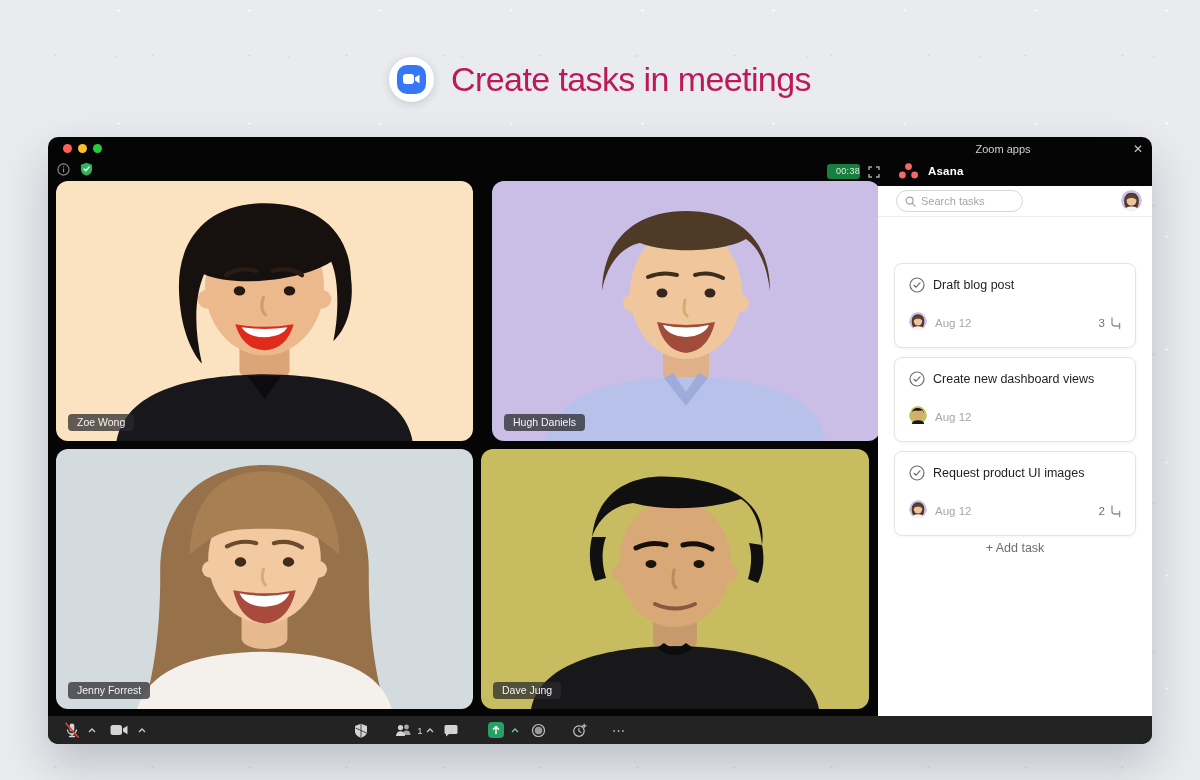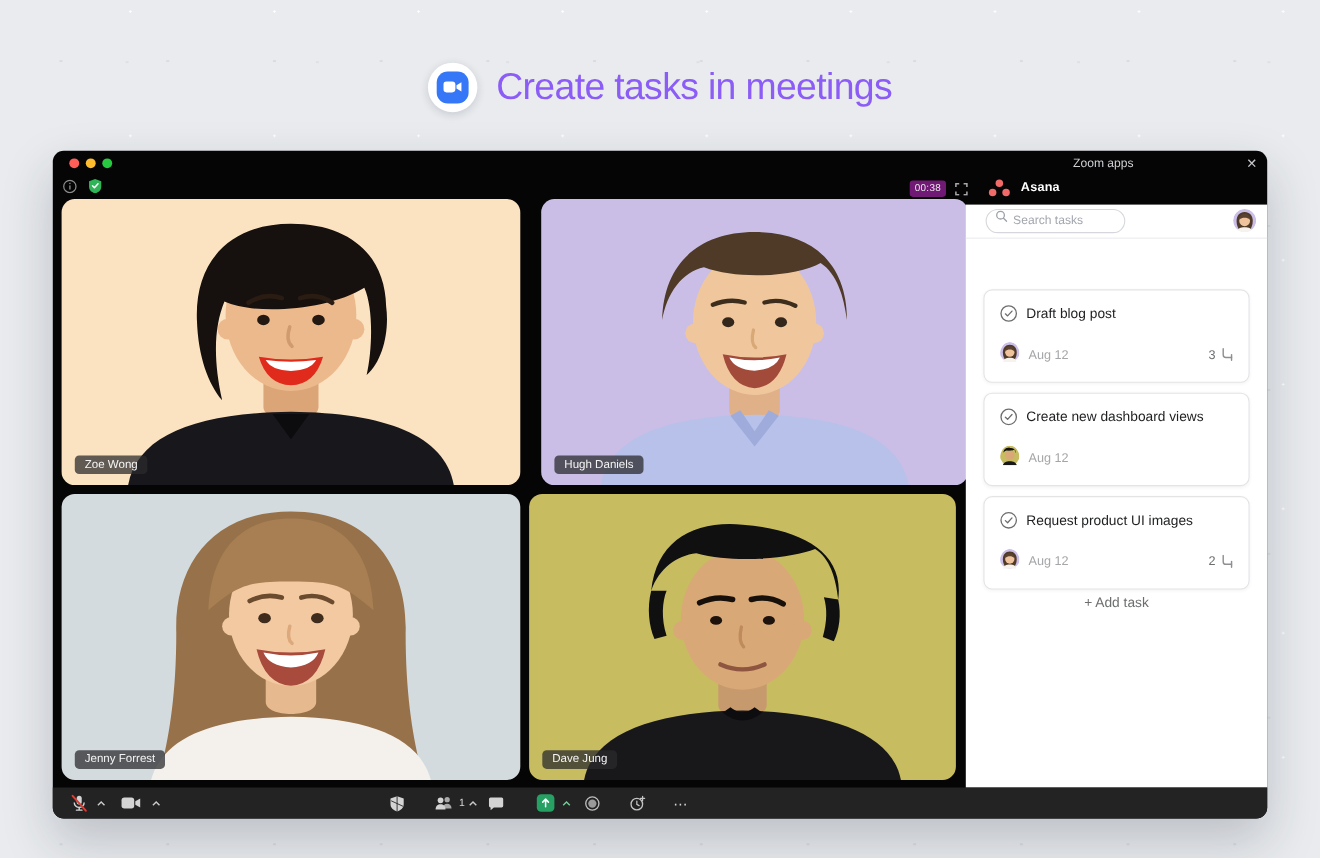--- a/index.html
+++ b/index.html
@@ -16,34 +16,34 @@
     position:relative; overflow:hidden;
   }
 
   
   .hero { position:absolute; top:48px; left:0; width:1200px; height:62px;
           display:flex; align-items:center; justify-content:center; gap:17px; }
   .zoom-badge { width:45px; height:45px; border-radius:50%; background:#fff;
           box-shadow:0 2px 8px rgba(40,50,70,.18); display:flex; align-items:center; justify-content:center; }
   .zoom-badge .sq { width:29px; height:29px; border-radius:10px; background:#3577f6;
           display:flex; align-items:center; justify-content:center; }
-  .hero h1 { font-size:34px; font-weight:500; color:#8b5cf6; letter-spacing:-.6px; }
+  .hero h1 { font-size:34px; font-weight:500; color:#be185d; letter-spacing:-.6px; }
 
   
   .window { position:absolute; left:48px; top:137px; width:1104px; height:607px;
             background:#050505; border-radius:10px; box-shadow:0 20px 45px rgba(30,40,60,.22); }
 
   .traffic { position:absolute; left:15px; top:7px; display:flex; gap:6px; }
   .traffic i { width:9px; height:9px; border-radius:50%; display:block; }
   .t-close{ background:#ff5f57; } .t-min{ background:#febc2e; } .t-max{ background:#28c840; }
 
   .meta-icons { position:absolute; left:9px; top:25px; display:flex; gap:10px; align-items:center; }
 
-  .timer { position:absolute; left:779px; top:27px; width:33px; height:15px; background:#701a75;
-           border-radius:3px; color:#e8e8e8; font-size:9px; line-height:15px; text-align:center; letter-spacing:.3px; }
+  .timer { position:absolute; left:779px; top:27px; width:33px; height:15px; background:#15803d;
+           border-radius:3px; color:#e8e8e8; font-size:9px; line-height:15px; text-align:right; letter-spacing:.3px; }
   .fs-btn { position:absolute; left:818px; top:27px; width:15px; height:15px; display:flex; align-items:center; justify-content:center; }
 
   .panel-title { position:absolute; left:830px; top:6px; width:250px; text-align:center;
                  color:#cfd0d4; font-size:11px; }
   .close-btn { position:absolute; left:1080px; top:2px; width:20px; height:20px; background:none; border:none;
                color:#c7c8cc; font-size:12px; cursor:pointer; }
 
   .asana-row { position:absolute; left:850px; top:23px; height:22px; display:flex; align-items:center; gap:9px; }
   .asana-row span { color:#fff; font-size:11.5px; font-weight:600; letter-spacing:.2px; }
 
@@ -54,21 +54,21 @@
   .tile.p3 { left:8px;   top:312px; width:417px; height:260px; }
   .tile.p4 { left:433px; top:312px; width:388px; height:260px; }
   .tile svg.portrait { position:absolute; inset:0; width:100%; height:100%; }
   .nametag { position:absolute; left:12px; bottom:10px; background:rgba(42,42,44,.74);
              color:#f4f4f4; font-size:10.5px; padding:2px 9px 3px; border-radius:4px; }
 
   
   .panel { position:absolute; left:830px; top:49px; width:274px; height:530px; background:#fff; }
   .search-row { position:absolute; top:0; left:0; right:0; height:31px; border-bottom:1px solid #ececee; }
   .search-pill { position:absolute; left:18px; top:4px; width:127px; height:22px; border:1.2px solid #d5d7dc;
-                 border-radius:12px; display:flex; gap:5px; padding:0 8px; }
+                 border-radius:12px; display:flex; align-items:center; gap:5px; padding:0 8px; }
   .search-pill input { border:none; outline:none; width:86px; font-size:11px; color:#3b3c40; background:transparent;
                        font-family:"Liberation Sans", sans-serif; }
   .search-pill input::placeholder { color:#a2a6ad; }
   .mini-av { border-radius:50%; overflow:hidden; display:block; }
   .av-head { position:absolute; right:10px; top:4px; width:21px; height:21px; cursor:pointer; }
 
   .section-head { position:absolute; top:43px; left:18px; right:14px; display:flex; align-items:center; justify-content:space-between; }
   .section-head h2 { font-size:15px; font-weight:700; color:#1e1f21; letter-spacing:.1px; }
   .plus-btn { background:none; border:none; font-size:19px; font-weight:300; color:#55565a; cursor:pointer; line-height:16px; }
 

